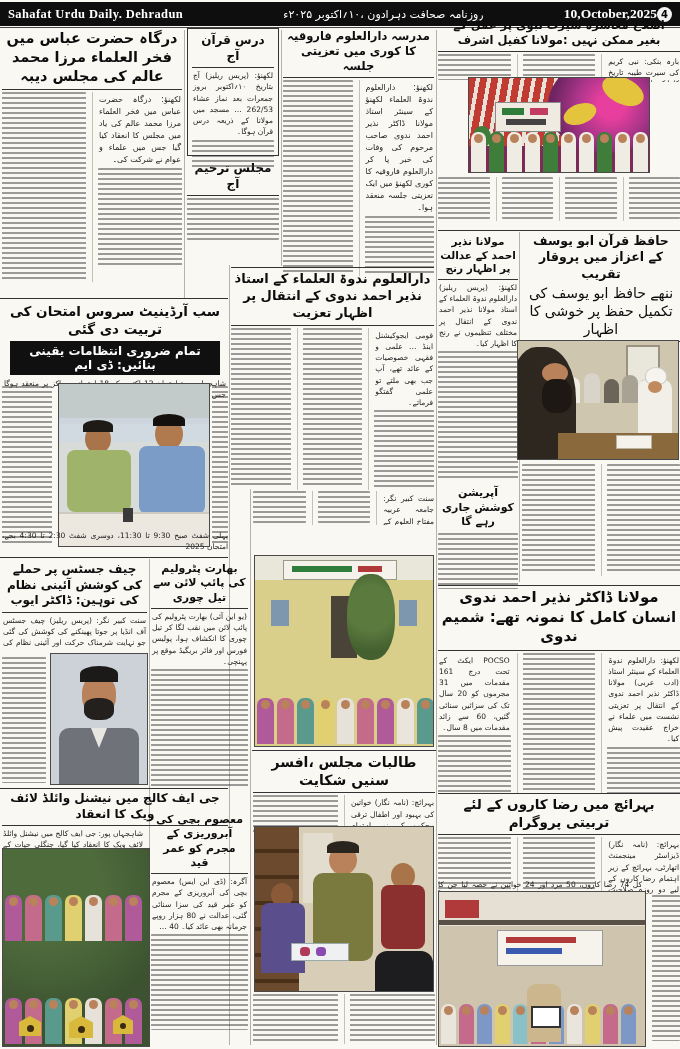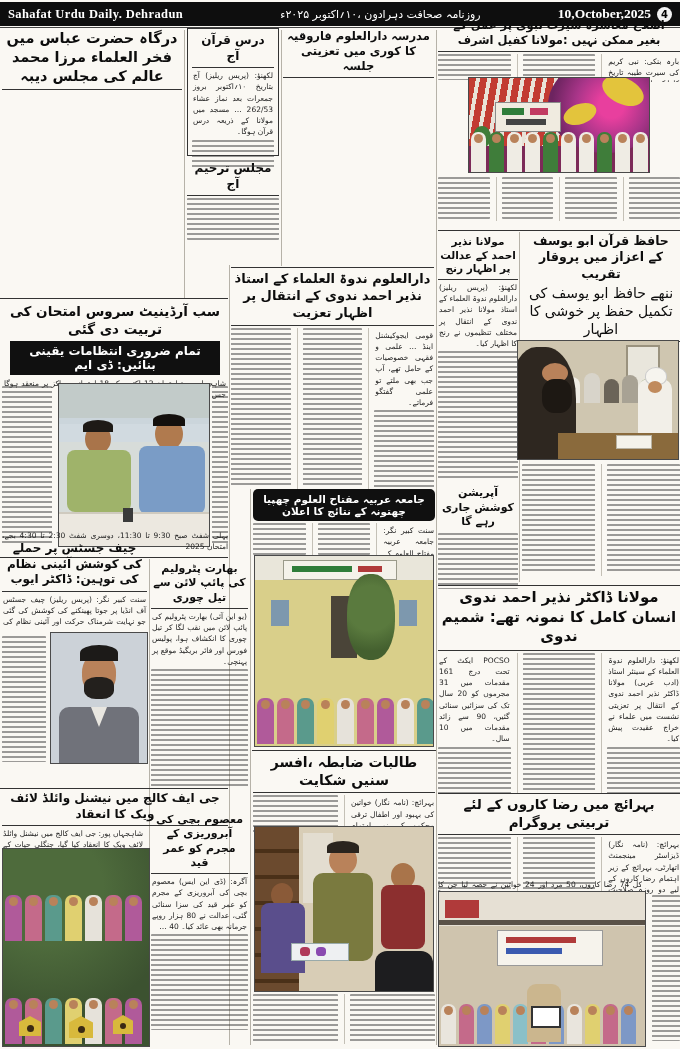--- a/index.html
+++ b/index.html
@@ -3,21 +3,21 @@
 <meta charset="utf-8">
 <style>
   html,body{margin:0;padding:0;background:#dcd9d2;}
   .page{position:relative;width:680px;height:1049px;background:#faf8f3;overflow:hidden;
         font-family:"DejaVu Sans",sans-serif;color:#1a1a1a;}
   
   .masthead{position:absolute;top:2px;left:0;right:0;height:24px;background:#0e0e0e;color:#fff;
             display:flex;align-items:center;justify-content:space-between;padding:0 8px;box-sizing:border-box;}
   .m-en{font-family:"Liberation Serif",serif;font-weight:bold;font-size:12.5px;letter-spacing:.4px;}
   .m-ur{font-size:11px;direction:rtl;margin-left:20px;}
-  .m-date{font-family:"Liberation Serif",serif;font-weight:bold;font-size:13.5px;display:flex;gap:6px;align-items:center;}
+  .m-date{font-family:"Liberation Serif",serif;font-weight:bold;font-size:13.5px;display:flex;align-items:center;}
   .page-circle{width:15px;height:15px;border-radius:50%;background:#f2f2f2;color:#000;font-size:10px;
                font-weight:bold;display:flex;align-items:center;justify-content:center;font-family:"DejaVu Sans",sans-serif;}
   .topline{position:absolute;top:27px;left:0;right:0;border-top:1px solid #444;}
   
   .art{position:absolute;box-sizing:border-box;}
   .hl{direction:rtl;text-align:center;font-weight:bold;color:#0d0d0d;line-height:1.3;margin:0;padding:1px 2px;}
   .rule{border-top:1px solid #333;margin:2px 0;}
   .lead{direction:rtl;text-align:justify;font-size:8px;line-height:1.5;color:#222;margin:2px 1px;}
   .small-lead{font-size:7.5px;}
   .sim{background:repeating-linear-gradient(#3c3c3c 0px,#3c3c3c 1.7px,rgba(0,0,0,0) 1.7px,rgba(0,0,0,0) 5px);
@@ -130,39 +130,57 @@
         </div>
       <div class="col">
           <div class="sim" style="height:42px"></div>
         </div>
     </div>
   </section>
 
   <section class="art" style="left:283px;top:28px;width:151px;height:236px">
     <h2 class="hl" style="font-size:11.5px">مدرسہ دارالعلوم فاروقیہ کا کوری میں تعزیتی جلسہ</h2>
     <div class="rule"></div>
+    <div class="cols" style="height:196px">
+      <div class="col">
+          <p class="lead">لکھنؤ: دارالعلوم ندوۃ العلماء لکھنؤ کے سینئر استاذ مولانا ڈاکٹر نذیر احمد ندوی صاحب مرحوم کی وفات کی خبر پا کر دارالعلوم فاروقیہ کا کوری لکھنؤ میں ایک تعزیتی جلسہ منعقد ہوا۔</p>
+        <div class="sim" style="height:90px"></div>
+        </div>
+      <div class="col">
+          <div class="sim" style="height:194px"></div>
+        </div>
+    </div>
   </section>
 
   <section class="art" style="left:187px;top:28px;width:92px;height:270px">
     <div class="boxed" style="height:128px">
       <h3 class="hl" style="font-size:12px">درس قرآن آج</h3>
       <div class="rule"></div>
       <p class="lead small-lead">لکھنؤ: (پریس ریلیز) آج بتاریخ ۱۰؍اکتوبر بروز جمعرات بعد نماز عشاء 262/53 … مسجد میں مولانا کے ذریعہ درس قرآن ہوگا۔</p>
       <div class="sim" style="height:28px"></div>
     </div>
     <div style="height:136px;padding-top:4px">
       <h3 class="hl" style="font-size:12px">مجلس ترحیم آج</h3>
       <div class="rule"></div>
       <div class="sim" style="height:42px"></div>
     </div>
   </section>
 
   <section class="art" style="left:2px;top:28px;width:180px;height:268px">
     <h2 class="hl" style="font-size:14.5px">درگاہ حضرت عباس میں فخر العلماء مرزا محمد عالم کی مجلس دیبہ</h2>
     <div class="rule"></div>
+    <div class="cols" style="height:190px">
+      <div class="col">
+          <p class="lead">لکھنؤ: درگاہ حضرت عباس میں فخر العلماء مرزا محمد عالم کی یاد میں مجلس کا انعقاد کیا گیا جس میں علماء و عوام نے شرکت کی۔</p>
+        <div class="sim" style="height:100px"></div>
+        </div>
+      <div class="col">
+          <div class="sim" style="height:188px"></div>
+        </div>
+    </div>
   </section>
 
   <section class="art" style="left:438px;top:234px;width:80px;height:348px">
     <h2 class="hl" style="font-size:10.5px">مولانا نذیر احمد کے عدالت پر اظہار رنج</h2>
     <div class="rule"></div>
     <p class="lead small-lead">لکھنؤ: (پریس ریلیز) دارالعلوم ندوۃ العلماء کے استاذ مولانا نذیر احمد ندوی کے انتقال پر مختلف تنظیموں نے رنج کا اظہار کیا۔</p>
     <div class="sim" style="height:130px"></div>
     <p class="hl" style="font-size:11px;margin-top:4px">آپریشن کوشش جاری رہے گا</p>
     <div class="sim" style="height:56px;margin-top:3px"></div>
   </section>
@@ -210,21 +228,21 @@
         </div>
     </div>
   </section>
 
   <section class="art" style="left:231px;top:265px;width:203px;height:222px">
     <div class="rule"></div>
     <h2 class="hl" style="font-size:13px">دارالعلوم ندوۃ العلماء کے استاذ نذیر احمد ندوی کے انتقال پر اظہار تعزیت</h2>
     <div class="rule"></div>
     <div class="cols" style="height:162px">
       <div class="col">
-          <p class="lead small-lead">قومی ایجوکیشنل اینڈ … علمی و فقہی خصوصیات کے حامل تھے، آپ جب بھی ملتے تو علمی گفتگو فرماتے۔</p>
+          <p class="lead small-lead">قومی ایجوکیشنل اینڈ … علمی و فقہی خصوصیات کے عائد تھے، آپ جب بھی ملتے تو علمی گفتگو فرماتے۔</p>
         <div class="sim" style="height:92px"></div>
         </div>
       <div class="col">
           <div class="sim" style="height:160px"></div>
         </div>
       <div class="col">
           <div class="sim" style="height:160px"></div>
         </div>
     </div>
   </section>
@@ -246,21 +264,20 @@
       <div class="l" style="left:80px;top:62px;width:66px;height:68px;border-radius:8px;background:#7a9cc6"></div>
       <div class="l" style="left:0;bottom:0;right:0;height:32px;background:#ece8e0;border-top:2px solid #cfcabf"></div>
       <div class="l" style="left:64px;bottom:24px;width:10px;height:14px;background:#3a3a3a"></div>
     </div>
     <div class="sim" style="position:absolute;left:0;top:84px;width:50px;height:158px"></div>
     <div class="sim" style="position:absolute;right:0;top:84px;width:16px;height:158px"></div>
     <p class="lead small-lead" style="position:absolute;left:0;right:0;top:228px;margin:0">پہلی شفٹ صبح 9:30 تا 11:30، دوسری شفٹ 2:30 تا 4:30 بجے، امتحان 2025</p>
   </section>
 
   <section class="art" style="left:253px;top:489px;width:182px;height:261px">
-    <div class="banner" style="font-size:10.5px">جامعہ عربیہ مفتاح العلوم چھپیا چھتونہ کے نتائج کا اعلان</div>
     <div class="cols" style="height:34px;margin-top:2px">
       <div class="col">
           <p class="lead small-lead">سنت کبیر نگر: جامعہ عربیہ مفتاح العلوم کے ششماہی امتحان کے نتائج کا بعد میں اعلان کیا گیا۔ طلباء کے نتائج آنے پر اسکول کے ذمہ داران نے مبارکباد دی۔</p>
         </div>
       <div class="col">
           <div class="sim" style="height:32px"></div>
         </div>
       <div class="col">
           <div class="sim" style="height:32px"></div>
         </div>
@@ -284,21 +301,21 @@
           <div class="fig"></div>
           <div class="fig"></div>
           <div class="fig"></div>
           <div class="fig"></div>
           <div class="fig"></div>
           <div class="fig"></div>
       </div>
     </div>
   </section>
 
-  <section class="art" style="left:2px;top:540px;width:145px;height:227px">
+  <section class="art" style="left:2px;top:561px;width:145px;height:227px">
     <h2 class="hl" style="font-size:12px">چیف جسٹس پر حملے کی کوشش آئینی نظام کی توہین: ڈاکٹر ایوب</h2>
     <div class="rule"></div>
     <p class="lead small-lead">سنت کبیر نگر: (پریس ریلیز) چیف جسٹس آف انڈیا پر جوتا پھینکنے کی کوشش کی گئی جو نہایت شرمناک حرکت اور آئینی نظام کی توہین ہے۔</p>
 
     <div class="ph" style="left:48px;top:92px;width:96px;height:130px">
       <div class="l" style="inset:0;background:#ccd2d8"></div>
       <div class="l" style="left:8px;bottom:0;width:80px;height:56px;border-radius:10px 10px 0 0;background:#70727a"></div>
       <div class="l" style="left:40px;bottom:36px;width:16px;height:20px;background:#e8e6e0;clip-path:polygon(0 0,100% 0,50% 100%)"></div>
       <div class="l" style="left:31px;top:20px;width:34px;height:42px;border-radius:46%;background:#b9825a"></div>
       <div class="l" style="left:29px;top:12px;width:38px;height:16px;border-radius:50% 50% 0 0;background:#1c1a18"></div>
@@ -319,28 +336,28 @@
     <div class="rule"></div>
     <div class="cols" style="height:140px">
       <div class="col">
           <p class="lead small-lead">لکھنؤ: دارالعلوم ندوۃ العلماء کے سینئر استاذ (ادب عربی) مولانا ڈاکٹر نذیر احمد ندوی کے انتقال پر تعزیتی نشست میں علماء نے خراج عقیدت پیش کیا۔</p>
         <div class="sim" style="height:60px"></div>
         </div>
       <div class="col">
           <div class="sim" style="height:138px"></div>
         </div>
       <div class="col">
-          <p class="lead small-lead">POCSO ایکٹ کے تحت درج 161 مقدمات میں 31 مجرموں کو 20 سال تک کی سزائیں سنائی گئیں، 90 سے زائد مقدمات میں 10 سال۔</p>
+          <p class="lead small-lead">POCSO ایکٹ کے تحت درج 161 مقدمات میں 31 مجرموں کو 20 سال تک کی سزائیں سنائی گئیں، 60 سے زائد مقدمات میں 8 سال۔</p>
         <div class="sim" style="height:58px"></div>
         </div>
     </div>
   </section>
 
   <section class="art" style="left:253px;top:752px;width:182px;height:295px">
-    <h2 class="hl" style="font-size:14px">طالبات ضابطہ ،افسر سنیں شکایت</h2>
+    <h2 class="hl" style="font-size:14px">طالبات مجلس ،افسر سنیں شکایت</h2>
     <div class="rule"></div>
     <div class="cols" style="height:40px">
       <div class="col">
           <p class="lead small-lead">بہرائچ: (نامہ نگار) خواتین کی بہبود اور اطفال ترقی محکمہ کے زیر اہتمام مشن شکتی خصوصی مہم 5.0 کے تحت لڑکیوں اور خواتین کی طرف سے موصولہ شکایات سنی گئیں۔</p>
         </div>
       <div class="col">
           <div class="sim" style="height:38px"></div>
         </div>
     </div>
 

